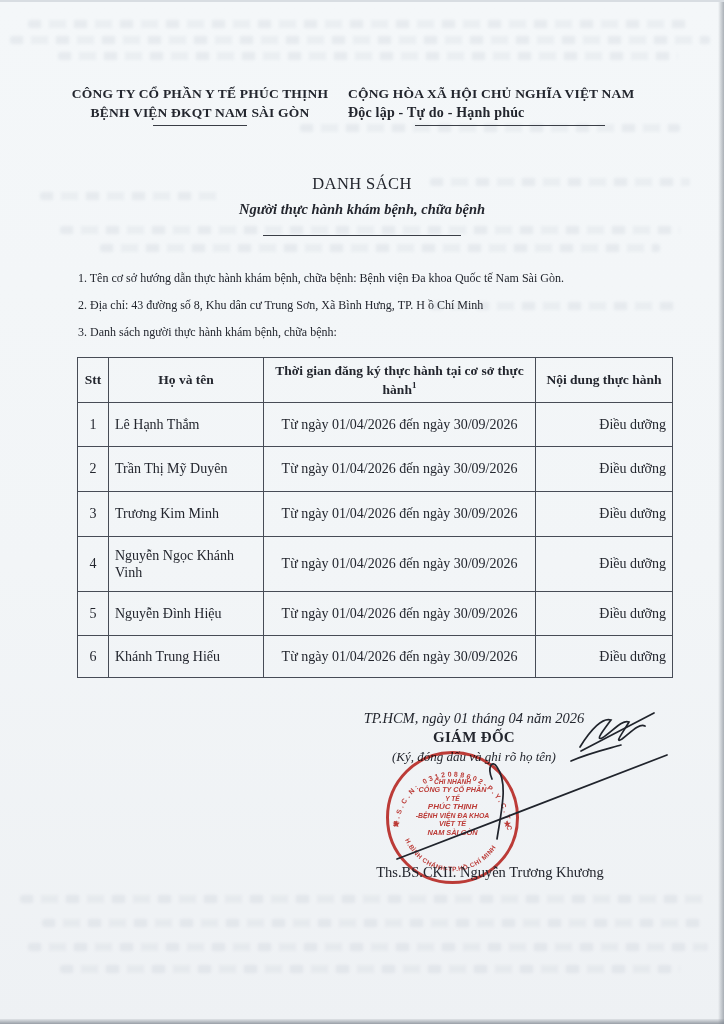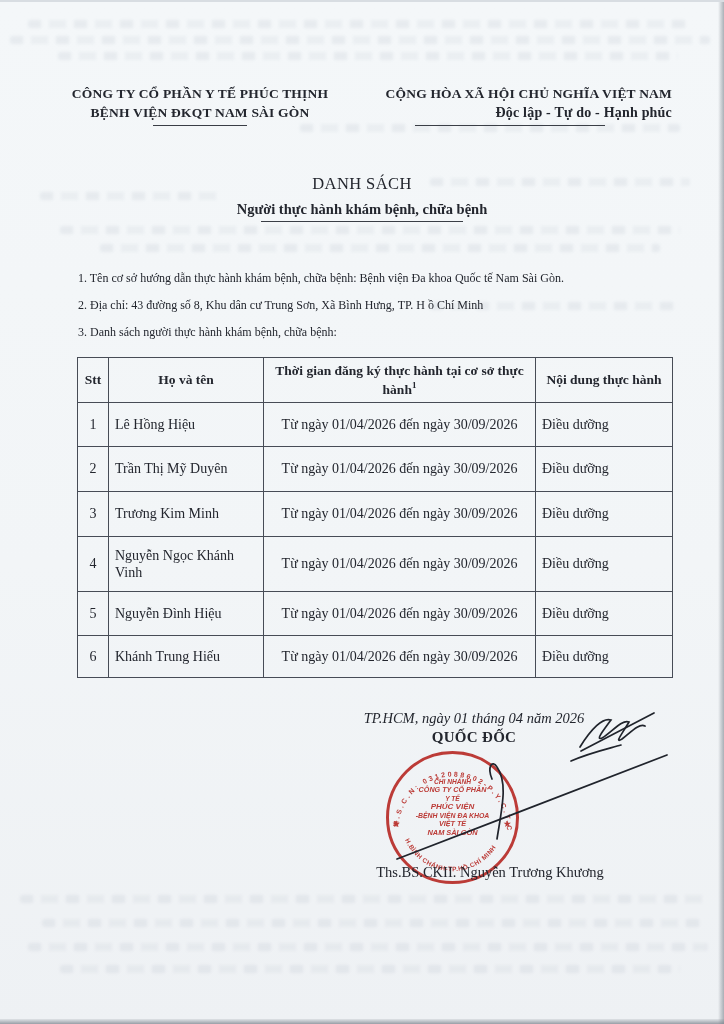--- a/index.html
+++ b/index.html
@@ -19,53 +19,53 @@
       rgba(150,162,178,.30) 0 13px, rgba(150,162,178,0) 13px 21px,
       rgba(150,162,178,.22) 21px 38px, rgba(150,162,178,0) 38px 46px);
     filter:blur(1.7px);opacity:.45;pointer-events:none;
   }
   .edge-right{position:absolute;top:0;right:0;width:6px;height:100%;
     background:linear-gradient(90deg,rgba(110,118,128,0),rgba(110,118,128,.55));}
   .edge-bottom{position:absolute;left:0;right:0;bottom:0;height:7px;
     background:linear-gradient(rgba(140,146,155,.15),#7c838c);}
   
   .lh-left{position:absolute;top:82px;left:58px;width:284px;text-align:center;}
-  .lh-right{position:absolute;top:82px;left:348px;width:324px;text-align:right;}
+  .lh-right{position:absolute;top:82px;left:348px;width:324px;text-align:left;}
   .lh-line{font-weight:bold;font-size:13.5px;line-height:19px;letter-spacing:.2px;}
   .lh-right .lh-line.motto{font-size:14px;}
   .rule{height:0;border-top:1.4px solid #3a3e46;margin:3px auto 0;}
   .rule-left{width:94px;}
   .rule-right{width:190px;}
   
   .title-block{position:absolute;top:172px;left:0;width:724px;text-align:center;}
   .doc-title{margin:0;font-size:16.5px;font-weight:normal;letter-spacing:.4px;}
   .doc-subtitle{margin:7px 0 0;font-size:14.5px;font-weight:bold;}
-  .doc-subtitle .ul{display:inline-block;padding-bottom:3px;border-bottom:1.4px solid #3a3e46;
-    border-image:linear-gradient(90deg,transparent 10%,#3a3e46 10% 90%,transparent 90%) 1;}
+  .doc-subtitle .ul{display:inline-block;padding-bottom:17px;border-bottom:1.4px solid #3a3e46;
+    border-image:linear-gradient(90deg,transparent 10%,#3a3e46 10% 90%,transparent 90%) 1;font-style:italic;}
   
   .intro{position:absolute;top:263px;left:57px;width:612px;font-size:12px;line-height:27px;}
   .intro p{margin:0;text-indent:21px;}
   
   table.roster{position:absolute;top:355px;left:77px;width:595px;border-collapse:collapse;
     table-layout:fixed;font-size:14px;}
   table.roster th,table.roster td{border:1.4px solid #474c56;padding:2px 6px;
     vertical-align:middle;overflow:hidden;}
   table.roster th{font-size:13.5px;font-weight:bold;text-align:center;line-height:1.3;}
   table.roster th sup{font-size:9px;}
   thead tr{height:45px;}
   tbody tr:nth-child(1){height:44px;}
   tbody tr:nth-child(2){height:45px;}
   tbody tr:nth-child(3){height:45px;}
   tbody tr:nth-child(4){height:55px;}
   tbody tr:nth-child(5){height:44px;}
   tbody tr:nth-child(6){height:42px;}
   td.c-stt{text-align:center;}
   td.c-name{text-align:left;padding-left:9px;line-height:1.25;}
   td.c-time{text-align:center;}
-  td.c-content{text-align:left;}
+  td.c-content{text-align:right;}
   
   .sig-block{position:absolute;top:708px;left:324px;width:300px;text-align:center;z-index:2;}
   .sig-date{font-style:italic;font-size:14.5px;}
   .sig-title{font-weight:bold;font-size:15px;margin-top:2px;letter-spacing:.3px;}
   .sig-note{font-style:italic;font-size:13px;margin-top:3px;}
   .signer{position:absolute;top:862px;left:345px;width:290px;text-align:center;
     font-size:14.5px;z-index:4;}
   
   .stamp{position:absolute;top:749px;left:386px;width:133px;height:133px;z-index:3;
     border:3px solid #c5332e;border-radius:50%;box-sizing:border-box;
@@ -138,21 +138,21 @@
       <tr>
         <th>Stt</th>
         <th>Họ và tên</th>
         <th><span>Thời gian đăng ký thực hành tại cơ sở thực hành</span><sup>1</sup></th>
         <th>Nội dung thực hành</th>
       </tr>
     </thead>
     <tbody>
       <tr>
         <td class="c-stt">1</td>
-        <td class="c-name">Lê Hồng Hiệu</td>
+        <td class="c-name">Lê Hạnh Thắm</td>
         <td class="c-time">Từ ngày 01/04/2026 đến ngày 30/09/2026</td>
         <td class="c-content">Điều dưỡng</td>
       </tr>
       <tr>
         <td class="c-stt">2</td>
         <td class="c-name">Trần Thị Mỹ Duyên</td>
         <td class="c-time">Từ ngày 01/04/2026 đến ngày 30/09/2026</td>
         <td class="c-content">Điều dưỡng</td>
       </tr>
       <tr>
@@ -177,39 +177,40 @@
         <td class="c-stt">6</td>
         <td class="c-name">Khánh Trung Hiếu</td>
         <td class="c-time">Từ ngày 01/04/2026 đến ngày 30/09/2026</td>
         <td class="c-content">Điều dưỡng</td>
       </tr>
     </tbody>
   </table>
 
   <div class="sig-block">
     <div class="sig-date">TP.HCM, ngày 01 tháng 04 năm 2026</div>
-    <div class="sig-title">QUỐC ĐỐC</div>
+    <div class="sig-title">GIÁM ĐỐC</div>
+    <div class="sig-note">(Ký, đóng dấu và ghi rõ họ tên)</div>
   </div>
 
   <div class="stamp">
     <svg viewBox="0 0 133 133">
       <defs>
         <path id="arcTop" d="M 12 80 A 54.5 54.5 0 1 1 121 80"></path>
         <path id="arcBot" d="M 18 86 A 51.5 51.5 0 0 0 115 86"></path>
       </defs>
       <text class="arc-top"><textPath href="#arcTop" startOffset="4" textLength="178">M.S.C.N: 0312088602-P.Y.C.T.C.P</textPath></text>
       <text class="arc-bottom"><textPath href="#arcBot" startOffset="3" textLength="112">H.BÌNH CHÁNH-TP.HỒ CHÍ MINH</textPath></text>
       <text class="star" x="6" y="76">★</text>
       <text class="star" x="117" y="76">★</text>
     </svg>
     <div class="stamp-lines">
       <div class="sl-0">CHI NHÁNH</div>
       <div class="sl-1">CÔNG TY CỔ PHẦN</div>
       <div class="sl-2">Y TẾ</div>
-      <div class="sl-3">PHÚC VIỆN</div>
+      <div class="sl-3">PHÚC THỊNH</div>
       <div class="sl-4">-BỆNH VIỆN ĐA KHOA</div>
       <div class="sl-5">VIỆT TẾ</div>
       <div class="sl-6">NAM SÀI GÒN</div>
     </div>
   </div>
 
   <svg class="signature-ink" viewBox="0 0 310 185">
     <path d="M 22 172 L 292 68"></path>
     <path d="M 122 152 C 127 120 133 96 122 80 C 117 72 112 80 117 92"></path>
     <path d="M 205 60 C 216 42 228 30 236 33 C 228 44 220 54 227 51 C 237 45 247 32 254 35 C 247 47 239 57 247 52 C 256 45 264 36 270 39"></path>

